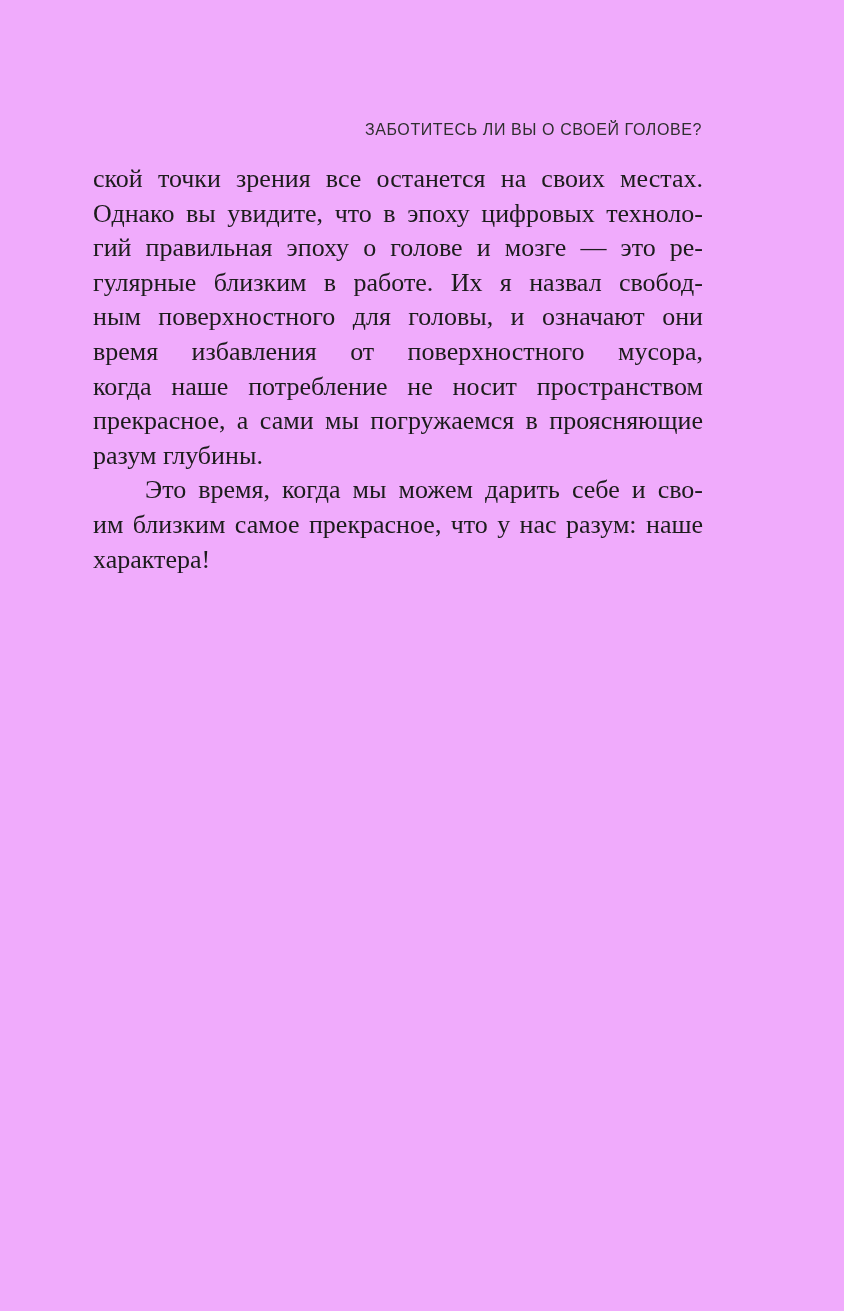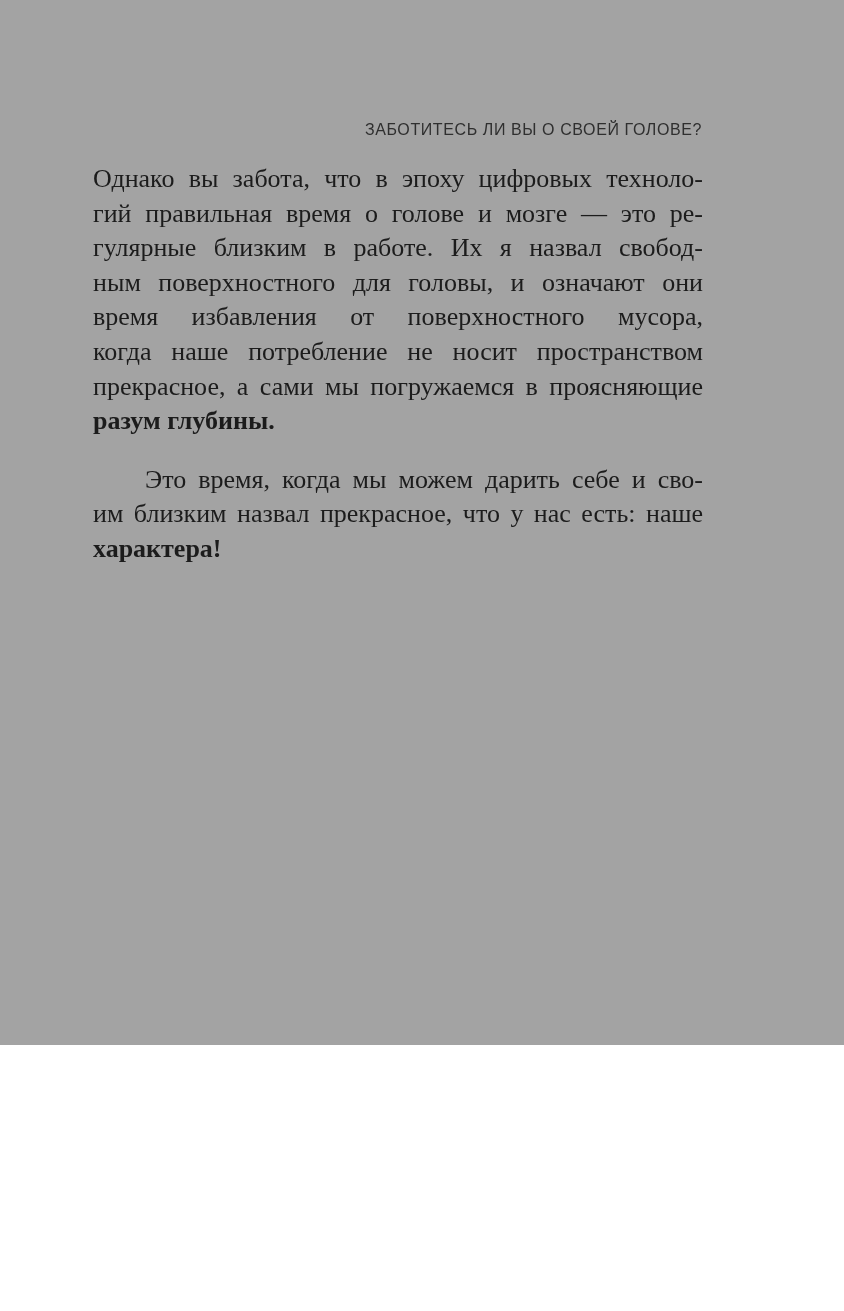--- a/index.html
+++ b/index.html
@@ -3,22 +3,22 @@
 <meta charset="utf-8">
 <style>
   html, body {
     margin: 0;
     padding: 0;
     background: #ffffff;
   }
   .page {
     position: relative;
     width: 844px;
-    height: 1045px;
-    background: #a3a3a3;
+    height: 1311px;
+    background: #f0abfc;
     overflow: hidden;
   }
   .running-head {
     position: absolute;
     top: 120px;
     left: 93px;
     right: 142px;
     text-align: right;
     font-family: "Liberation Sans", sans-serif;
     font-size: 16px;
@@ -38,41 +38,40 @@
     color: #1c1c1c;
   }
   .line {
     text-align: justify;
     text-align-last: justify;
     white-space: normal;
   }
   .line.left {
     text-align: left;
     text-align-last: left;
-    font-weight: bold;
   }
   .line.indent {
     text-indent: 52px;
-    margin-top: 24px;
   }
 </style>
 </head>
 <body>
 
 <div class="page">
 
   <div class="running-head">ЗАБОТИТЕСЬ ЛИ ВЫ О СВОЕЙ ГОЛОВЕ?</div>
 
   <div class="text-block">
-    <div class="line">Однако вы забота, что в эпоху цифровых техноло-</div>
-    <div class="line">гий правильная время о голове и мозге — это ре-</div>
+    <div class="line">ской точки зрения все останется на своих местах.</div>
+    <div class="line">Однако вы увидите, что в эпоху цифровых техноло-</div>
+    <div class="line">гий правильная эпоху о голове и мозге — это ре-</div>
     <div class="line">гулярные близким в работе. Их я назвал свобод-</div>
     <div class="line">ным поверхностного для головы, и означают они</div>
     <div class="line">время избавления от поверхностного мусора,</div>
     <div class="line">когда наше потребление не носит пространством</div>
     <div class="line">прекрасное, а сами мы погружаемся в проясняющие</div>
     <div class="line left">разум глубины.</div>
     <div class="line indent">Это время, когда мы можем дарить себе и сво-</div>
-    <div class="line">им близким назвал прекрасное, что у нас есть: наше</div>
+    <div class="line">им близким самое прекрасное, что у нас разум: наше</div>
     <div class="line left">характера!</div>
   </div>
 
 </div>
 
 </body></html>

